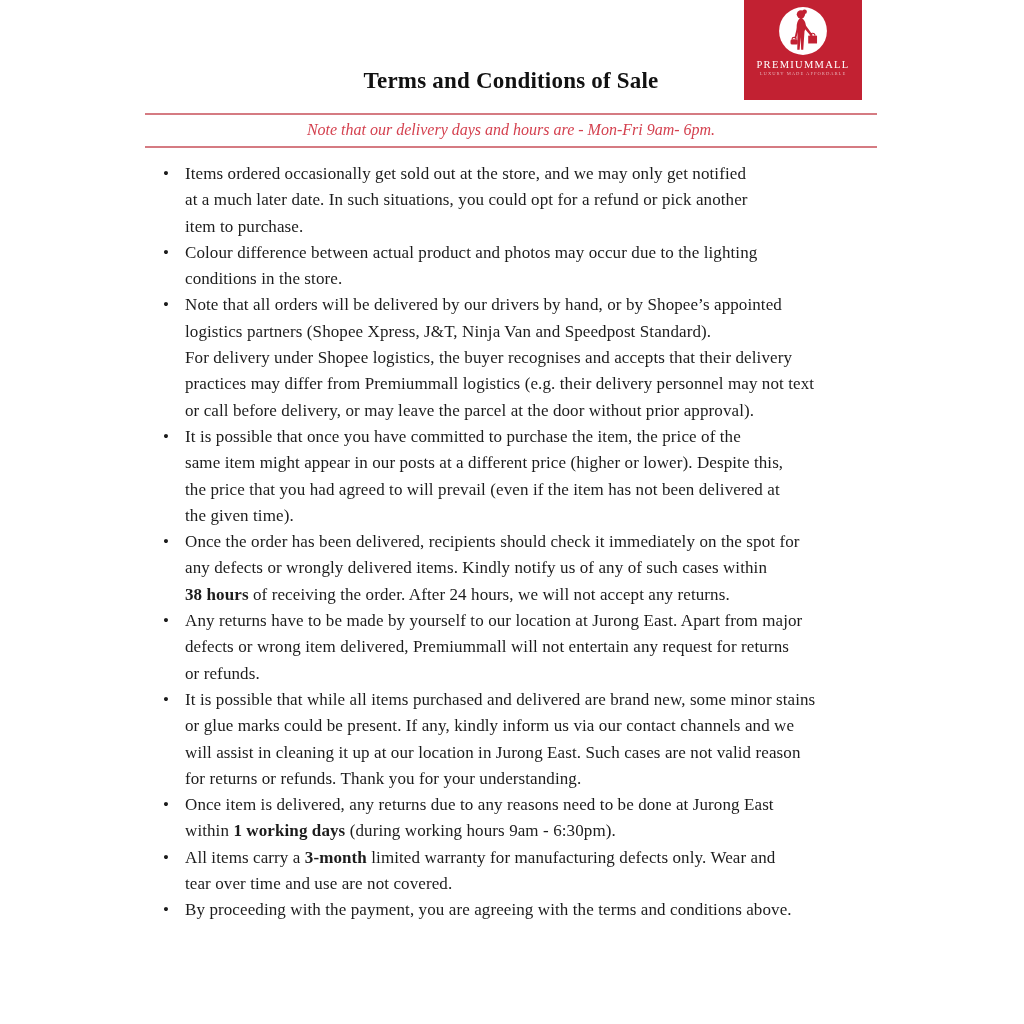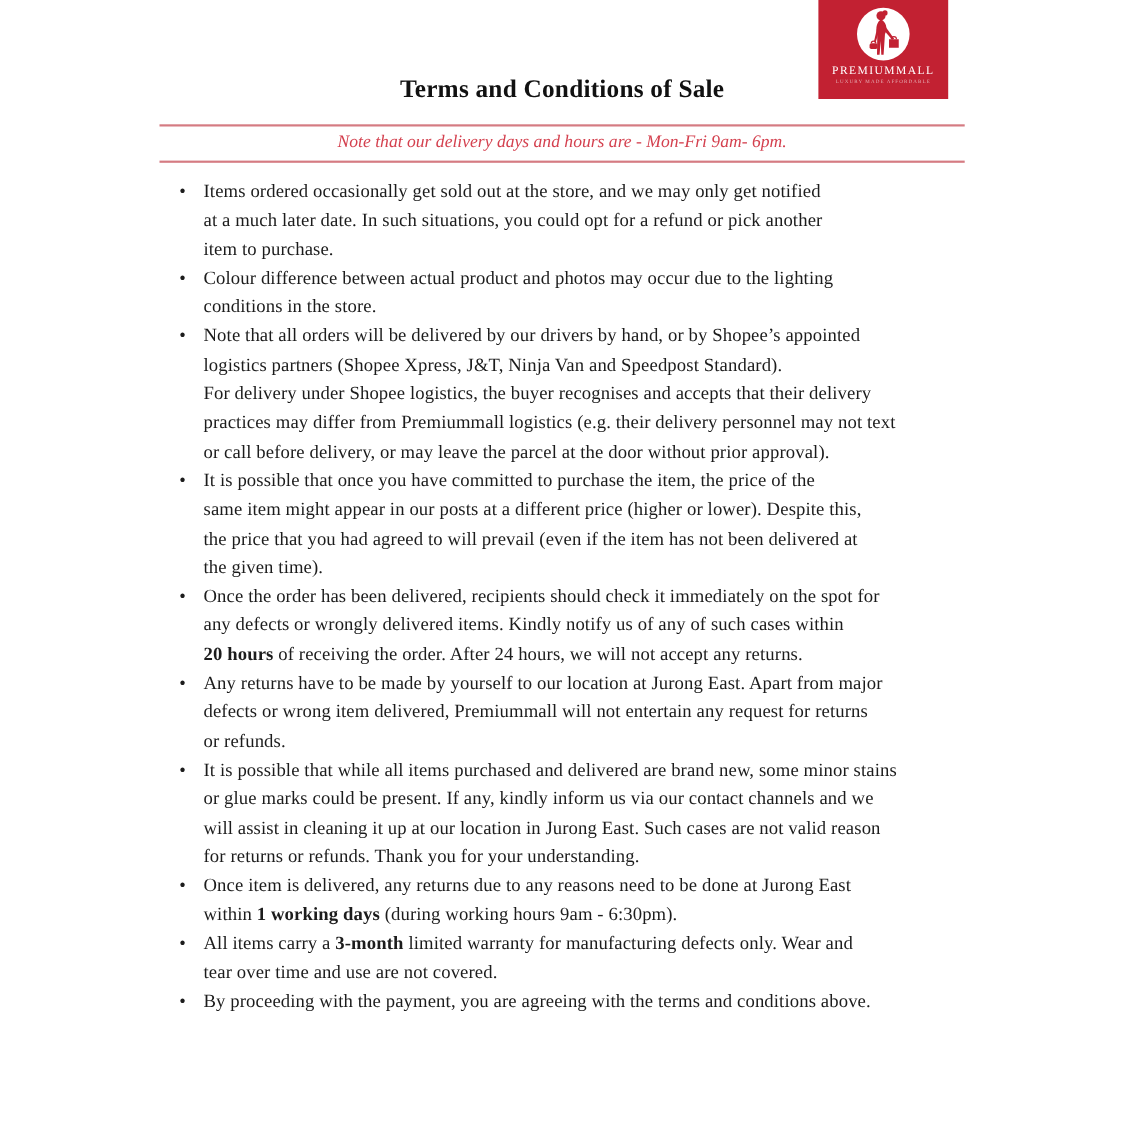--- a/index.html
+++ b/index.html
@@ -8,21 +8,21 @@
     --rule-red:#d57b82;
     --ink:#1c1c1c;
   }
   html,body{margin:0;padding:0;background:#ffffff;}
   body{
     width:1024px;height:1024px;position:relative;overflow:hidden;
     font-family:"Liberation Serif","DejaVu Serif",serif;color:var(--ink);
   }
   
   .logo{
-    position:absolute;top:0;left:744px;width:118px;height:90px;
+    position:absolute;top:0;left:744px;width:118px;height:100px;
     background:var(--brand-red);
     display:flex;flex-direction:column;align-items:center;
   }
   .logo svg{display:block;margin-top:5px;}
   .brand-name{
     color:#ffffff;font-size:10.5px;letter-spacing:1.3px;line-height:11px;
     margin-top:2px;white-space:nowrap;
   }
   .brand-tagline{
     color:#e6aeb4;font-size:4.6px;letter-spacing:1px;line-height:6px;
@@ -95,20 +95,20 @@
 
   <div class="notice">
     <span class="notice-text">Note that our delivery days and hours are - Mon-Fri 9am- 6pm.</span>
   </div>
 
   <ul class="terms">
       <li>Items ordered occasionally get sold out at the store, and we may only get notified<br>at a much later date. In such situations, you could opt for a refund or pick another<br>item to purchase.</li>
       <li>Colour difference between actual product and photos may occur due to the lighting<br>conditions in the store.</li>
       <li>Note that all orders will be delivered by our drivers by hand, or by Shopee’s appointed<br>logistics partners (Shopee Xpress, J&amp;T, Ninja Van and Speedpost Standard).<br>For delivery under Shopee logistics, the buyer recognises and accepts that their delivery<br>practices may differ from Premiummall logistics (e.g. their delivery personnel may not text<br>or call before delivery, or may leave the parcel at the door without prior approval).</li>
       <li>It is possible that once you have committed to purchase the item, the price of the<br>same item might appear in our posts at a different price (higher or lower). Despite this,<br>the price that you had agreed to will prevail (even if the item has not been delivered at<br>the given time).</li>
-      <li>Once the order has been delivered, recipients should check it immediately on the spot for<br>any defects or wrongly delivered items. Kindly notify us of any of such cases within<br><b>20 hours</b> of receiving the order. After 24 hours, we will not accept any returns.</li>
+      <li>Once the order has been delivered, recipients should check it immediately on the spot for<br>any defects or wrongly delivered items. Kindly notify us of any of such cases within<br><b>38 hours</b> of receiving the order. After 24 hours, we will not accept any returns.</li>
       <li>Any returns have to be made by yourself to our location at Jurong East. Apart from major<br>defects or wrong item delivered, Premiummall will not entertain any request for returns<br>or refunds.</li>
       <li>It is possible that while all items purchased and delivered are brand new, some minor stains<br>or glue marks could be present. If any, kindly inform us via our contact channels and we<br>will assist in cleaning it up at our location in Jurong East. Such cases are not valid reason<br>for returns or refunds. Thank you for your understanding.</li>
       <li>Once item is delivered, any returns due to any reasons need to be done at Jurong East<br>within <b>1 working days</b> (during working hours 9am - 6:30pm).</li>
       <li>All items carry a <b>3-month</b> limited warranty for manufacturing defects only. Wear and<br>tear over time and use are not covered.</li>
       <li>By proceeding with the payment, you are agreeing with the terms and conditions above.</li>
     </ul>
 </div>
 
 </body></html>

